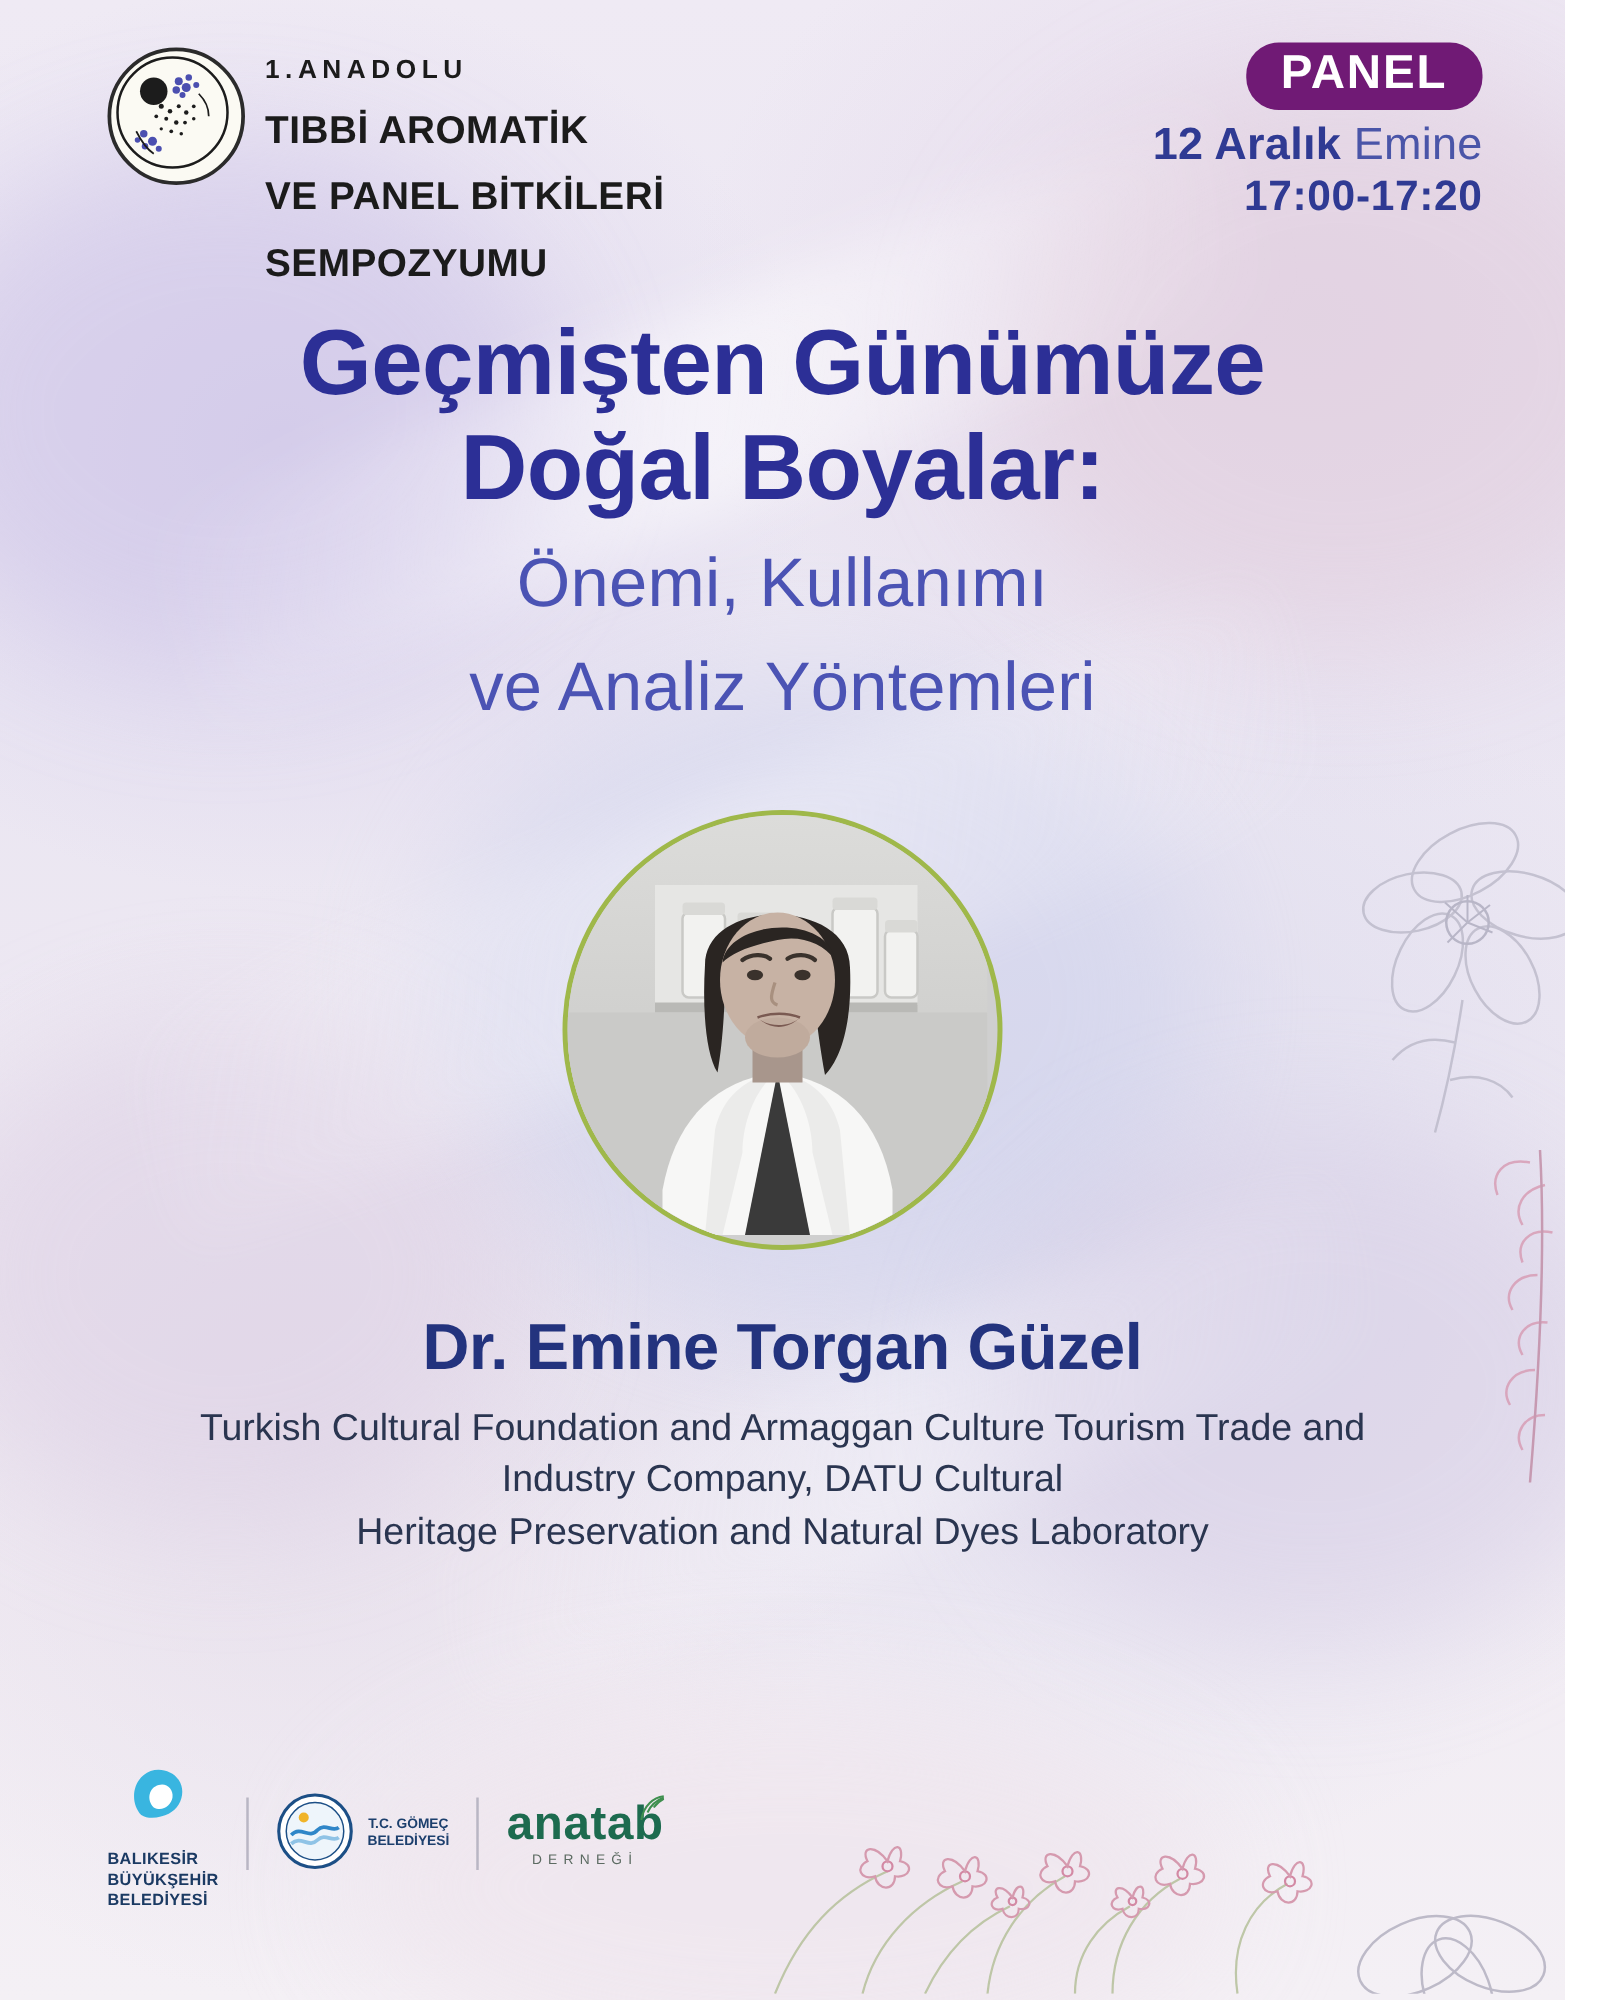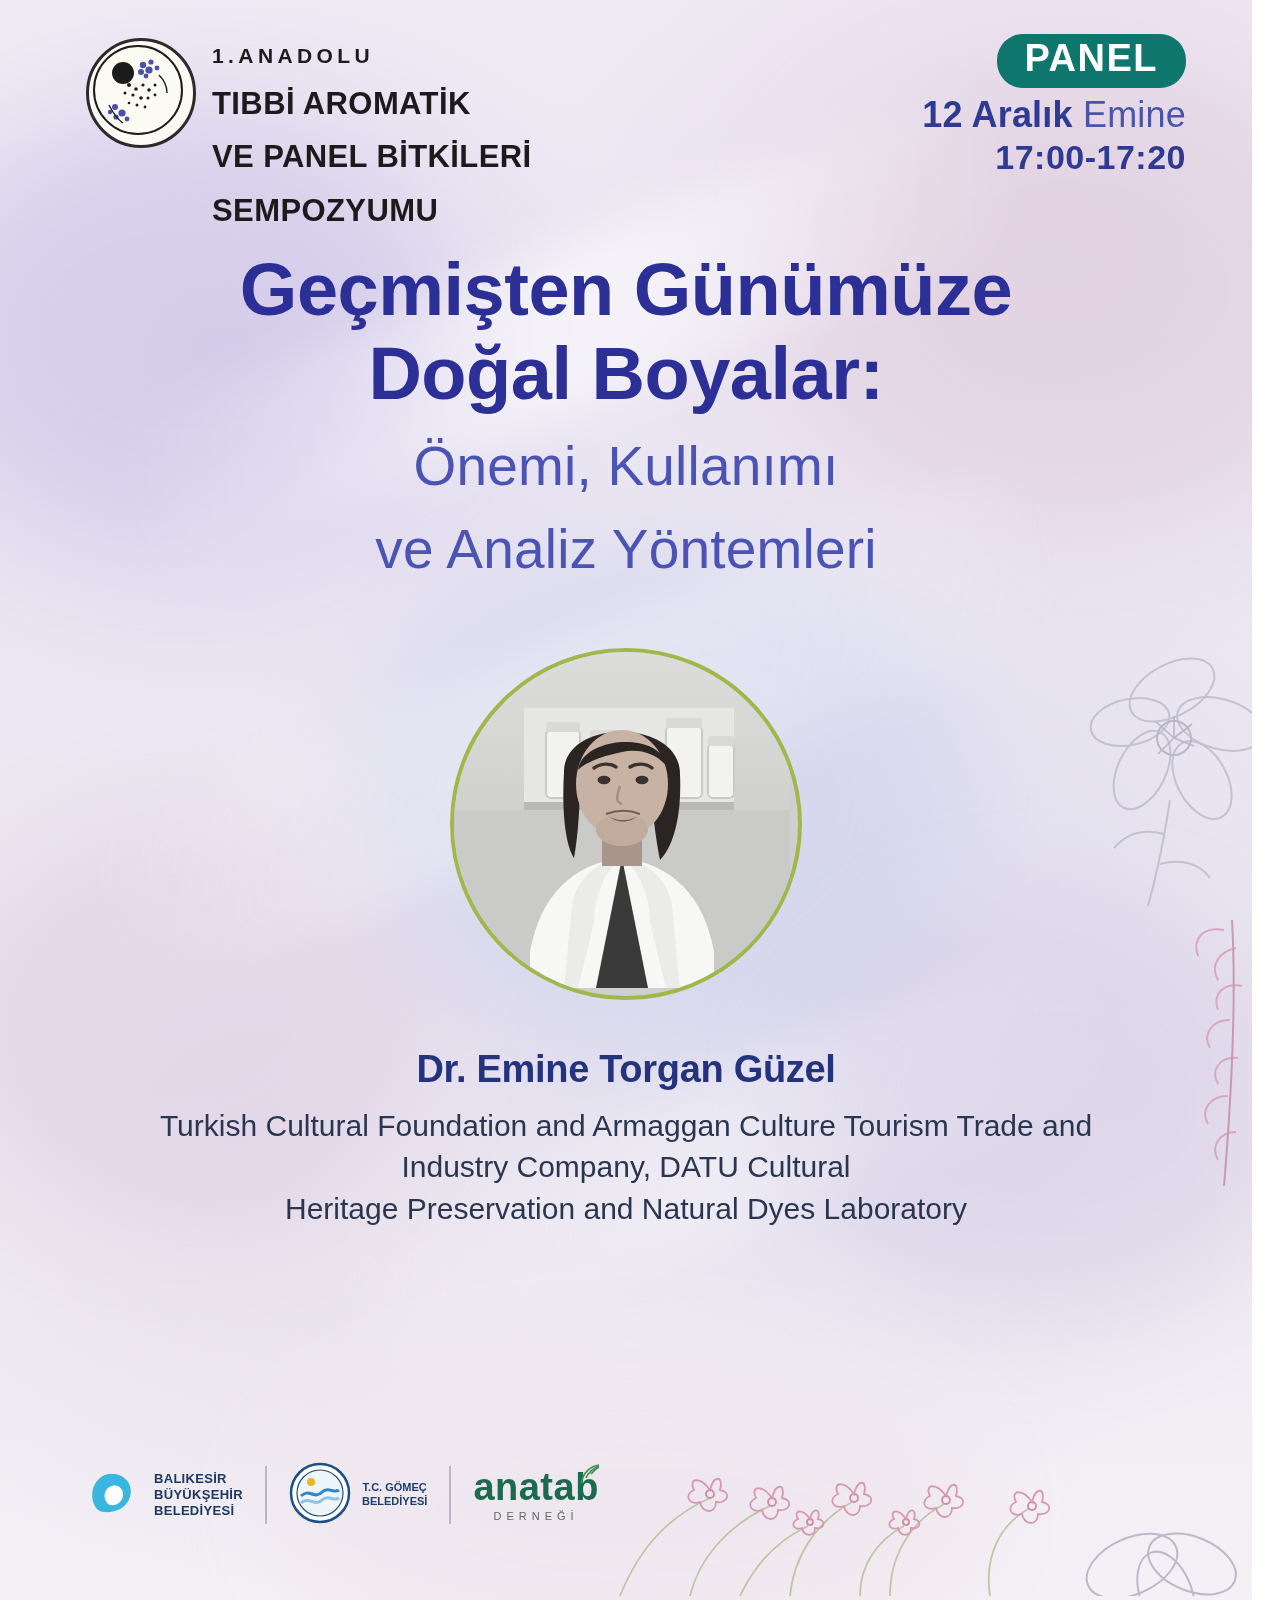--- a/index.html
+++ b/index.html
@@ -104,21 +104,21 @@
   .logo-main div { white-space: nowrap; margin-top: 19px; }
 
   .badge-block {
     position: absolute;
     right: 66px;
     top: 34px;
     text-align: right;
   }
   .panel-pill {
     display: inline-block;
-    background: #0f766e;
+    background: #701a75;
     color: #ffffff;
     font-size: 38px;
     font-weight: 800;
     letter-spacing: 1.5px;
     padding: 4px 28px 8px;
     border-radius: 26px;
     line-height: 1.1;
   }
   .date-line {
     margin-top: 6px;
@@ -176,21 +176,21 @@
 
   
   .speaker {
     position: absolute;
     left: 0; right: 0;
     top: 1048px;
     text-align: center;
   }
   .speaker-name {
     color: #23337e;
-    font-size: 38px;
+    font-size: 52px;
     font-weight: 800;
     letter-spacing: -0.3px;
   }
   .speaker-affil {
     margin-top: 14px;
     color: #2a3550;
     font-size: 30px;
     font-weight: 400;
     line-height: 1.38;
   }
@@ -202,21 +202,21 @@
     bottom: 72px;
     display: flex;
     align-items: center;
     gap: 22px;
   }
   .f-divider {
     width: 2px;
     height: 58px;
     background: #b9b6c4;
   }
-  .bld-logo { display: flex; align-items: center; gap: 10px; }
+  .bld-logo { display: flex; align-items: center; gap: 10px; flex-direction: column; }
   .bld-text {
     color: #1b3a63;
     font-size: 13px;
     font-weight: 800;
     line-height: 1.25;
     letter-spacing: .3px;
   }
   .gomec-logo { display: flex; align-items: center; gap: 11px; }
   .gomec-text {
     color: #1c3f6d;

